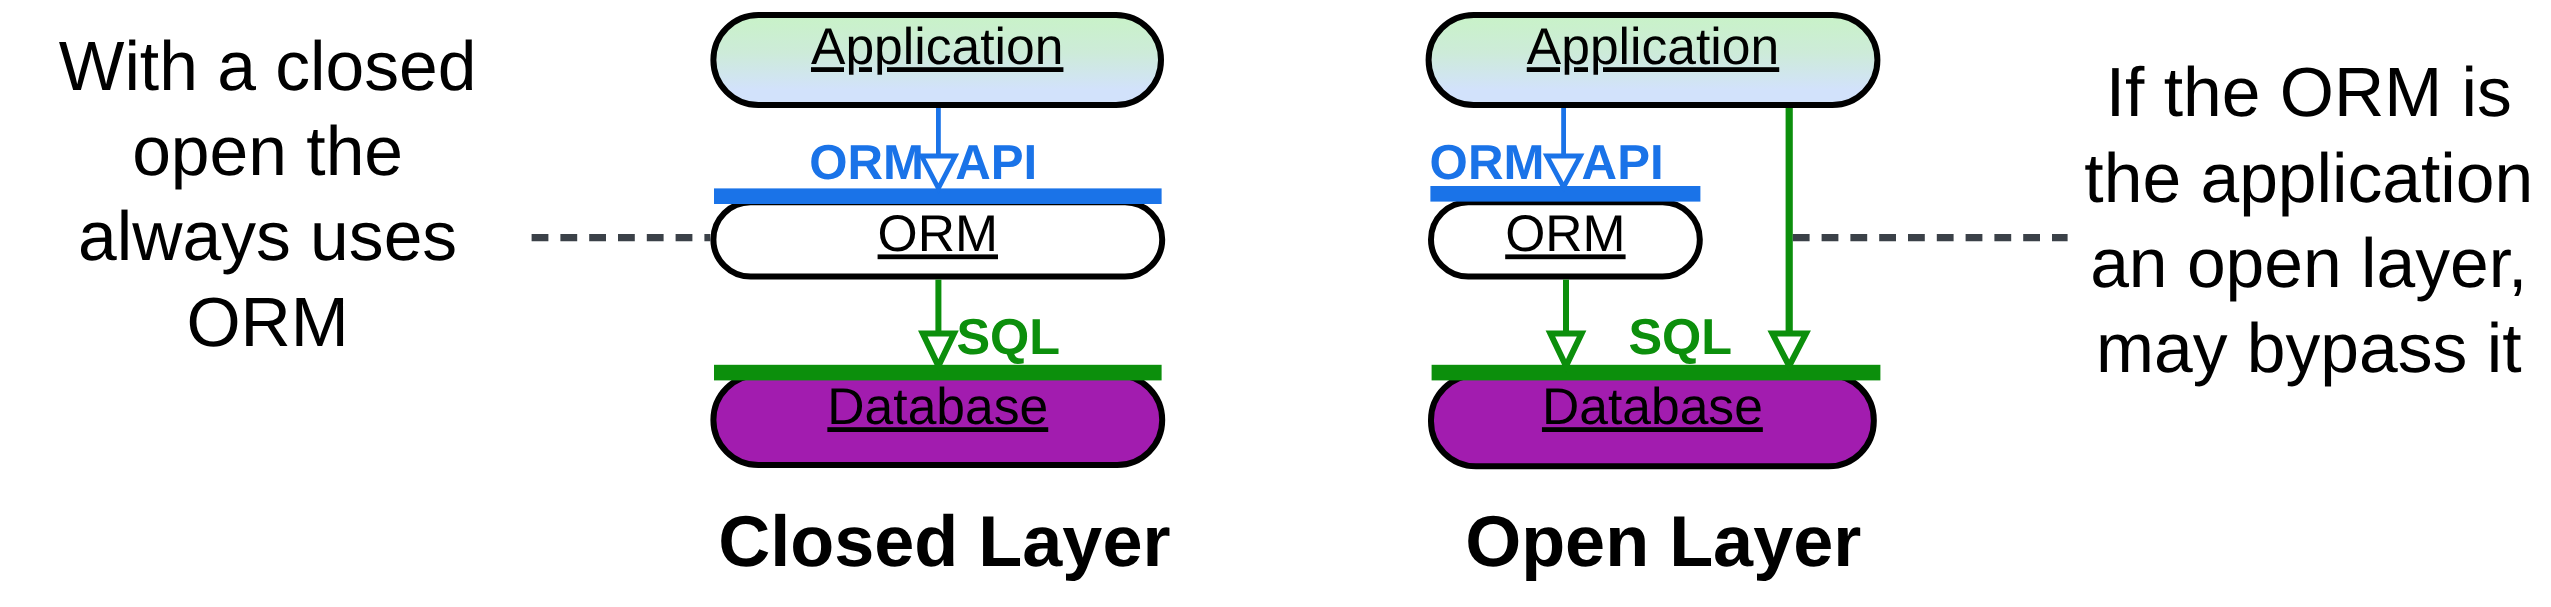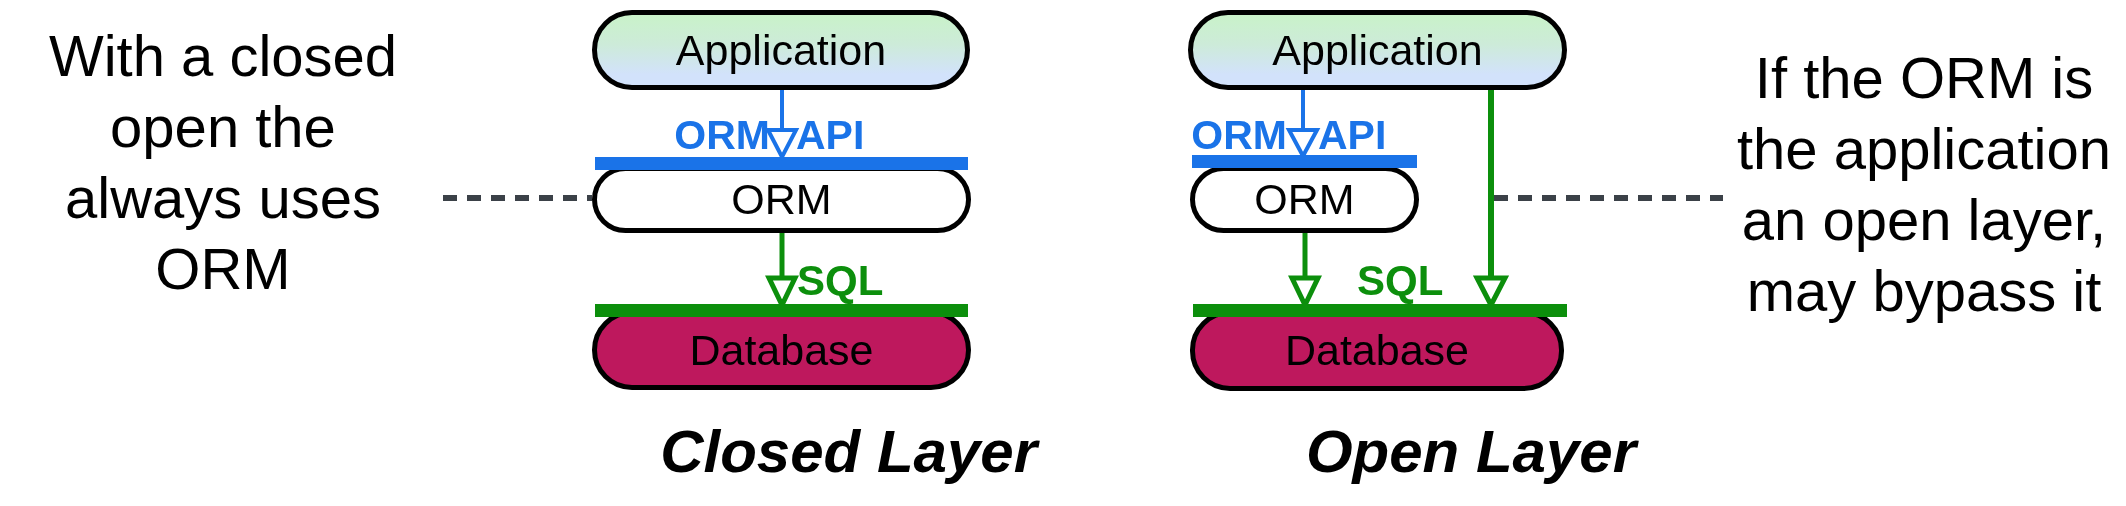--- a/index.html
+++ b/index.html
@@ -4,32 +4,32 @@
 <style>
   html,body{margin:0;padding:0;background:#fff;}
   .stage{
     position:relative;width:2126px;height:506px;background:#ffffff;
     font-family:"Liberation Sans","DejaVu Sans",sans-serif;overflow:hidden;
   }
   .note{position:absolute;text-align:center;color:#000;font-size:58px;line-height:71px;}
   .note-left{left:2px;top:20px;width:442px;}
   .note-right{left:1722px;top:42px;width:404px;}
   .pill{position:absolute;border:5px solid #000;box-sizing:border-box;z-index:2;
-        display:flex;align-items:center;justify-content:center;
-        font-size:43px;color:#000;}
+        display:flex;justify-content:center;
+        font-size:43px;color:#000;text-decoration:underline;}
   .pill-app{background:linear-gradient(180deg,#c9f2c9 0%,#cdebd9 42%,#d2e2fb 85%);border-radius:42px;}
   .pill-orm{background:#ffffff;border-radius:34px;}
-  .pill-db{background:#be185d;border-radius:40px;}
+  .pill-db{background:#a21caf;border-radius:40px;}
   .bar{position:absolute;z-index:4;}
   .bar-blue{background:#1a73e8;}
   .bar-green{background:#0c8f0c;}
   .apilabel{position:absolute;z-index:3;font-size:41px;font-weight:bold;color:#1a73e8;line-height:41px;}
   .sqllabel{position:absolute;z-index:3;font-size:42px;font-weight:bold;color:#0c8f0c;line-height:42px;text-align:right;}
-  .title{position:absolute;z-index:3;top:416px;width:500px;text-align:right;
-         font-size:60px;font-weight:bold;font-style:italic;color:#000;line-height:72px;}
+  .title{position:absolute;z-index:3;top:416px;width:500px;text-align:center;
+         font-size:60px;font-weight:bold;color:#000;line-height:72px;}
   .overlay{position:absolute;left:0;top:0;z-index:6;pointer-events:none;}
 </style>
 </head>
 <body>
 
 <div class="stage">
 
   <div class="note note-left">
     <div>With a closed</div>
     <div>open the</div>

